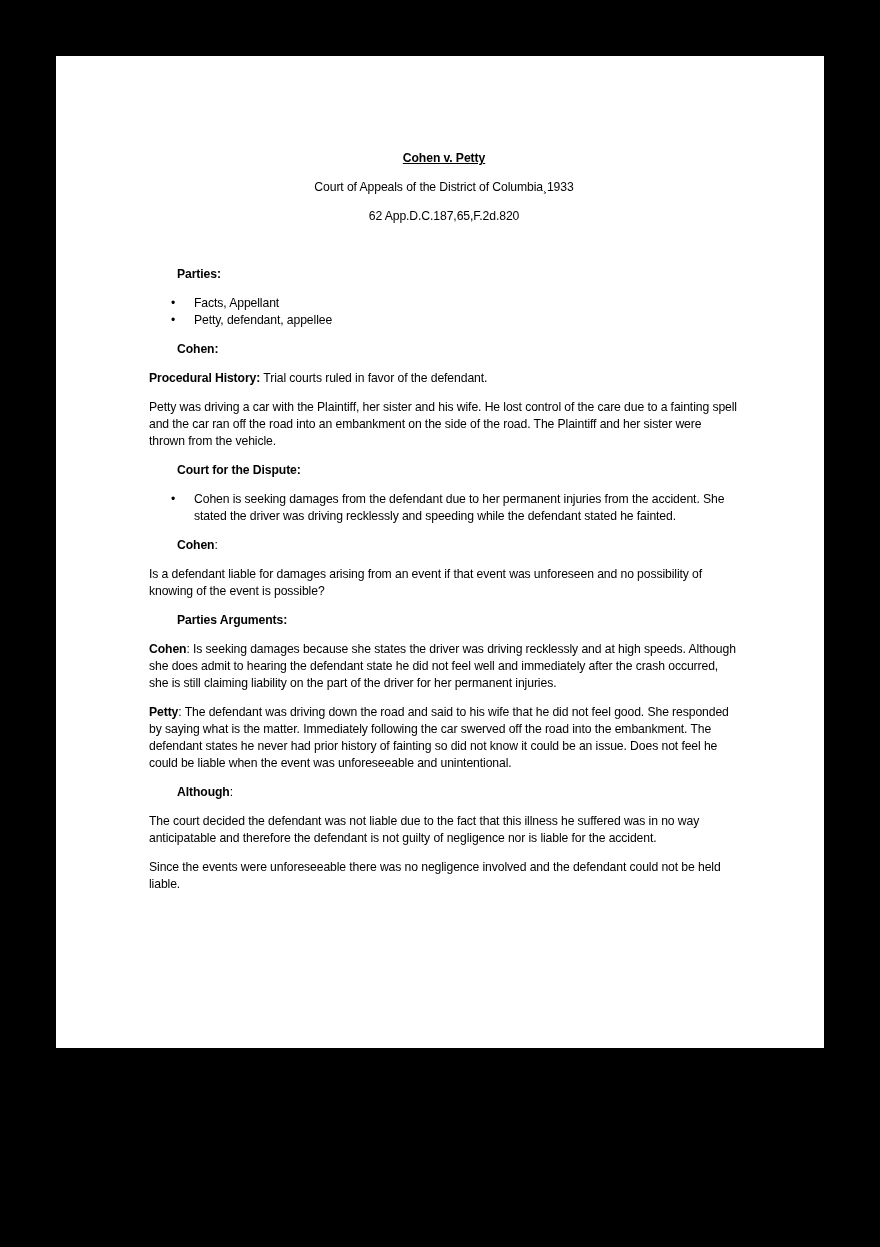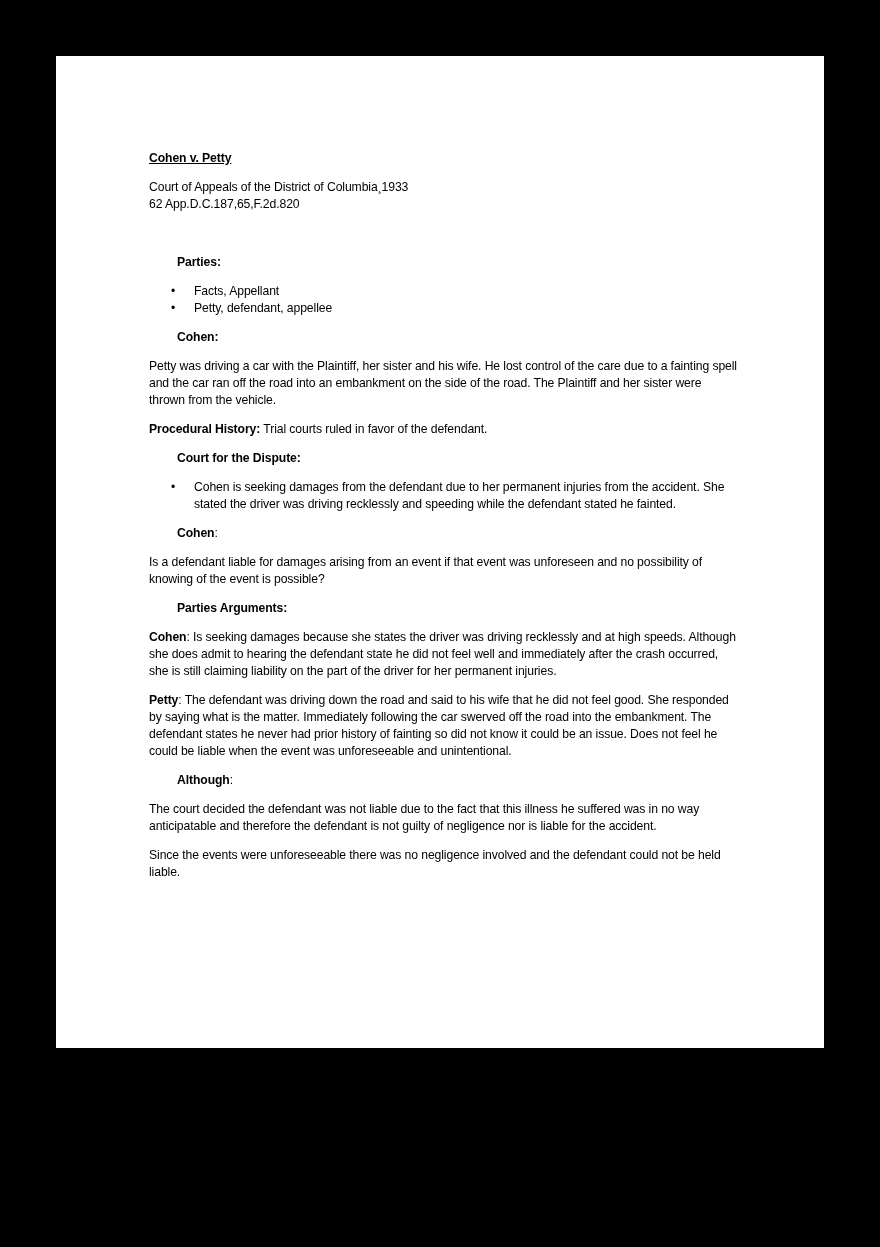--- a/index.html
+++ b/index.html
@@ -18,23 +18,23 @@
   }
   .content {
     position: absolute;
     left: 93px; top: 94px;
     width: 590px;
     color: #000;
     font-size: 12.2px;
     line-height: 17px;
     letter-spacing: -0.1px;
   }
-  .center { text-align: left; margin: 0; }
+  .center { text-align: center; margin: 0; }
   .title { font-weight: bold; text-decoration: underline; margin: 0 0 12px 0; }
-  .sub { margin: 0 0 0 0; }
+  .sub { margin: 0 0 12px 0; }
   .cite { margin: 0 0 41px 0; }
   .head { font-weight: bold; margin: 0 0 12px 0; padding-left: 28px; }
   .head .nb { font-weight: normal; }
   p.para { margin: 0 0 12px 0; }
   ul.bullets { list-style: none; margin: 0 0 12px 0; padding: 0; }
   ul.bullets li { position: relative; padding-left: 45px; }
   ul.bullets li .dot { position: absolute; left: 22px; top: 0; }
   b { font-weight: bold; }
 </style>
 </head>
@@ -53,23 +53,23 @@
         <span class="dot">•</span>
         <span>Facts, Appellant</span>
       </li>
       <li>
         <span class="dot">•</span>
         <span>Petty, defendant, appellee</span>
       </li>
     </ul>
 
     <p class="head">Cohen:</p>
+    <p class="para"><b>Procedural History:</b><span> Trial courts ruled in favor of the defendant.</span></p>
+
     <p class="para">Petty was driving a car with the Plaintiff, her sister and his wife.  He lost control of the care due to a fainting spell and the car ran off the road into an embankment on the side of the road.  The Plaintiff and her sister were thrown from the vehicle.</p>
-
-    <p class="para"><b>Procedural History:</b><span> Trial courts ruled in favor of the defendant.</span></p>
 
     <p class="head">Court for the Dispute:</p>
     <ul class="bullets">
       <li>
         <span class="dot">•</span>
         <span>Cohen is seeking damages from the defendant due to her permanent injuries from the accident. She stated the driver was driving recklessly and speeding while the defendant stated he fainted.</span>
       </li>
     </ul>
 
     <p class="head"><span>Cohen</span><span class="nb">:</span></p>

